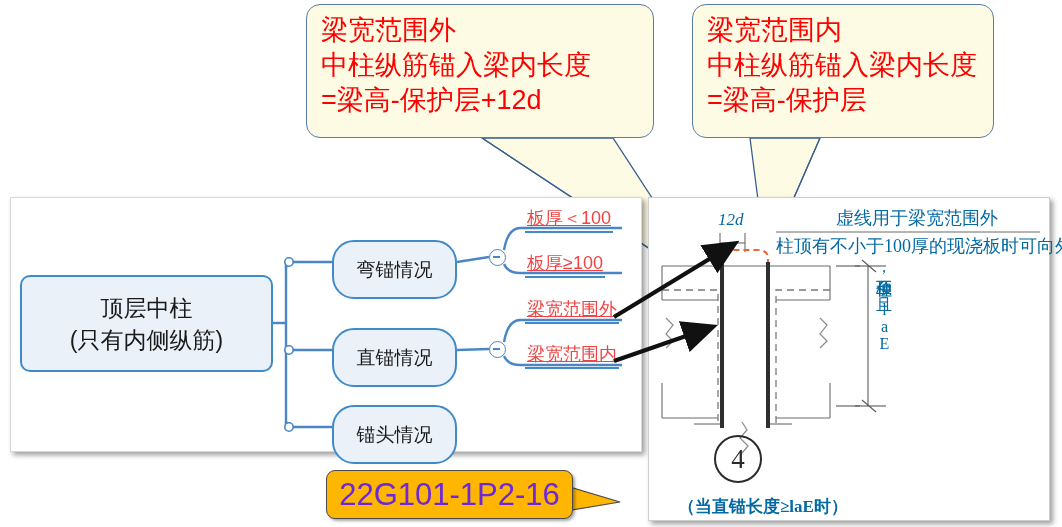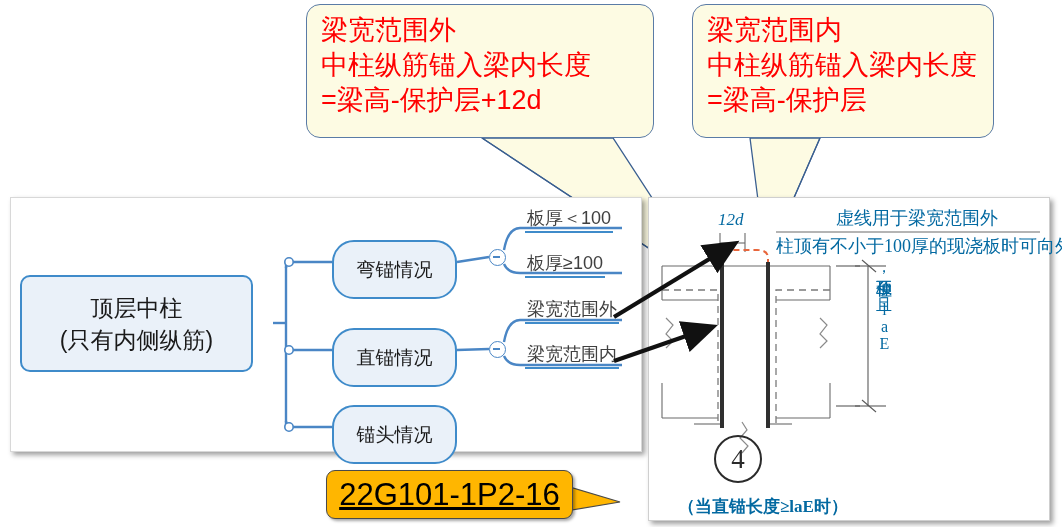--- a/index.html
+++ b/index.html
@@ -29,37 +29,38 @@
 
   
   .node{
     position:absolute;box-sizing:border-box;
     display:flex;align-items:center;justify-content:center;
     text-align:center;color:#1a1a1a;
     background:#eaf1f9;border:2px solid #3f8bca;
     z-index:7;
   }
   #node-root{
-    left:20px;top:275px;width:233px;height:97px;border-radius:10px;
+    left:20px;top:275px;width:253px;height:97px;border-radius:10px;
     font-size:23px;line-height:32px;
   }
   .node-mid{
     width:125px;height:59px;border-radius:22px;font-size:19px;
   }
   #node-wan{left:332px;top:240px;}
   #node-zhi{left:332px;top:328px;}
   #node-mao{left:332px;top:405px;}
 
   
   .leaf{
     position:absolute;z-index:7;
-    font-size:18px;color:#404040;white-space:nowrap;
+    font-size:18px;color:#ef4444;white-space:nowrap;
     border-bottom:2.5px solid #3f8bca;
     padding:0 2px 2px 2px;
     line-height:22px;
+    text-decoration:underline;
   }
   #leaf-1{left:525px;top:207px;}
   #leaf-2{left:525px;top:252px;}
   #leaf-3{left:525px;top:298px;}
   #leaf-4{left:525px;top:343px;}
 
   
   .minus{
     position:absolute;width:15px;height:15px;border-radius:50%;
     border:1.4px solid #4a86c5;background:#ffffff;z-index:8;
@@ -77,25 +78,24 @@
     color:#ff0000;font-size:27px;line-height:35px;
     padding:8px 14px 9px 14px;white-space:pre-line;
   }
   #callout-out{left:306px;top:4px;width:348px;height:134px;}
   #callout-in{left:692px;top:4px;width:302px;height:134px;}
 
   
   #ref-label{
     position:absolute;left:326px;top:470px;width:245px;height:47px;
     background:#ffb600;border:1.4px solid #4a4a4a;border-radius:9px;
-    color:#000000;font-size:31px;
+    color:#6d28d9;font-size:31px;
     display:flex;align-items:center;justify-content:center;
     box-shadow:2px 2px 3px rgba(0,0,0,.35);
     z-index:10;
-    text-decoration:underline;
   }
   #ref-tail{position:absolute;left:560px;top:482px;z-index:10;}
 
   
   .dwg-text{
     position:absolute;color:#0369a1;
     font-family:"Liberation Serif","DejaVu Serif",serif;
     white-space:nowrap;z-index:8;
   }
   #dwg-12d{left:718px;top:210px;font-size:17px;font-style:italic;}

